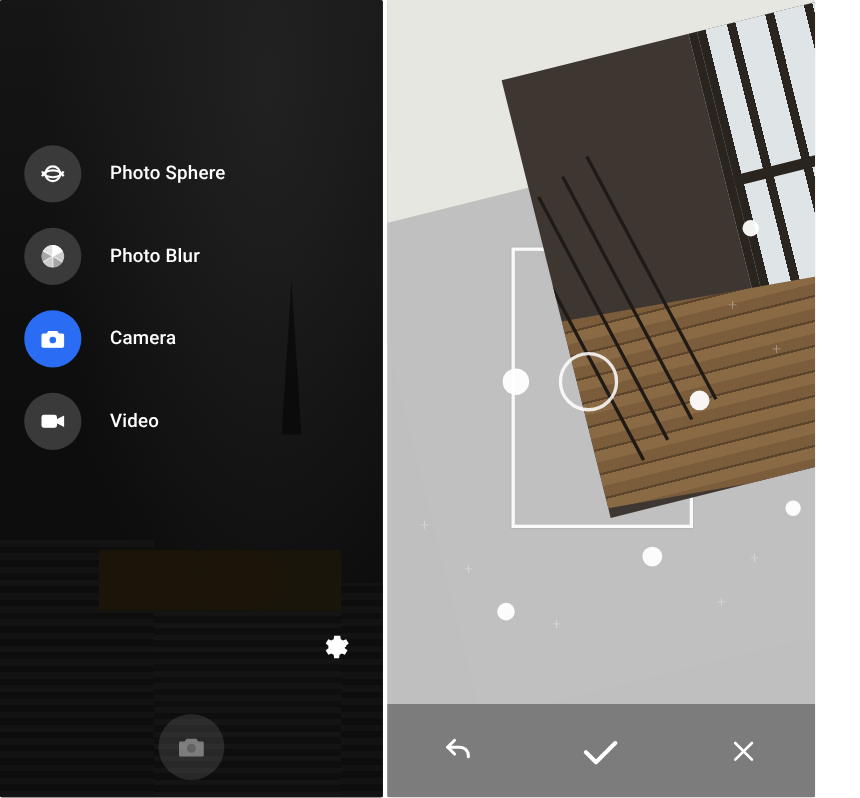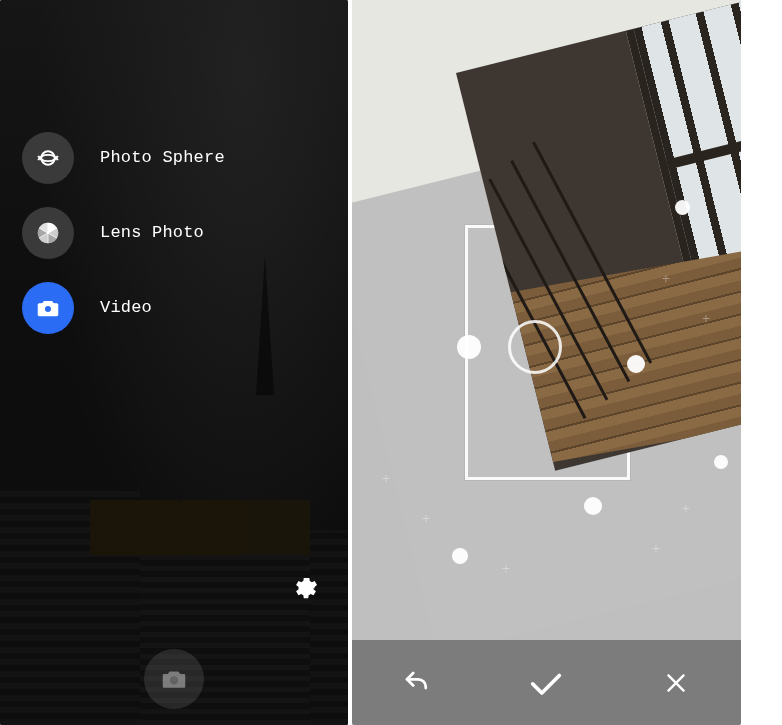--- a/index.html
+++ b/index.html
@@ -14,21 +14,20 @@
   .screen {
     position: relative;
     height: 725px;
     overflow: hidden;
     border-radius: 2px;
   }
   
   .screen-left {
     width: 348px;
     background: linear-gradient(180deg, #2c2c2c 0%, #232323 40%, #2a2a2a 100%);
-    font-family: Liberation Mono, monospace;
   }
   .sky {
     position:absolute; inset:0;
     background:
       radial-gradient(ellipse at 70% 10%, #4a4a4a 0%, transparent 60%),
       linear-gradient(180deg, #313131 0%, #1f1f1f 45%, #1a1a1a 100%);
   }
   .spire {
     position:absolute; left:256px; top:255px; width:0; height:0;
     border-left: 9px solid transparent;
@@ -202,33 +201,42 @@
             <g fill="#fff">
               <path d="M12 3a9 9 0 0 1 7.8 4.5L12 12z"></path>
               <path d="M19.8 7.5A9 9 0 0 1 19.8 16.5L12 12z" opacity=".75"></path>
               <path d="M19.8 16.5A9 9 0 0 1 12 21L12 12z" opacity=".55"></path>
               <path d="M12 21a9 9 0 0 1-7.8-4.5L12 12z" opacity=".75"></path>
               <path d="M4.2 16.5A9 9 0 0 1 4.2 7.5L12 12z" opacity=".55"></path>
               <path d="M4.2 7.5A9 9 0 0 1 12 3L12 12z" opacity=".85"></path>
             </g>
           </svg>
       </div>
-      <span class="menu-label">Lens Photo</span>
+      <span class="menu-label">Photo Blur</span>
     </div>
 
     <div class="menu-item active">
       <div class="menu-icon">
         <svg viewBox="0 0 24 24">
             <path d="M4 8h3l1.5-2h7L17 8h3a1 1 0 0 1 1 1v9a1 1 0 0 1-1 1H4a1 1 0 0 1-1-1V9a1 1 0 0 1 1-1z" fill="#fff"></path>
             <circle cx="12" cy="13" r="3.3" fill="#2a6df4"></circle>
           </svg>
       </div>
+      <span class="menu-label">Camera</span>
+    </div>
+
+    <div class="menu-item">
+      <div class="menu-icon">
+        <svg viewBox="0 0 24 24">
+            <rect x="3" y="7" width="12" height="10" rx="1.5" fill="#fff"></rect>
+            <path d="M15 11l6-3v8l-6-3z" fill="#fff"></path>
+          </svg>
+      </div>
       <span class="menu-label">Video</span>
     </div>
-
   </div>
 
   <div class="settings-btn">
     <svg viewBox="0 0 24 24">
         <path fill="#fff" d="M12 8.5A3.5 3.5 0 1 0 12 15.5 3.5 3.5 0 1 0 12 8.5M19.4 13c0-.34-.03-.66-.07-.99l2.11-1.65-2-3.46-2.49 1a7.6 7.6 0 0 0-1.71-.99l-.38-2.65H10.1l-.38 2.65c-.61.25-1.18.58-1.71.99l-2.49-1-2 3.46 2.11 1.65c-.04.33-.07.65-.07.99s.03.66.07.99l-2.11 1.65 2 3.46 2.49-1c.53.41 1.1.74 1.71.99l.38 2.65h3.8l.38-2.65c.61-.25 1.18-.58 1.71-.99l2.49 1 2-3.46-2.11-1.65c.04-.33.07-.65.07-.99z"></path>
       </svg>
   </div>
 
   <div class="shutter-ghost">
     <svg viewBox="0 0 24 24">

